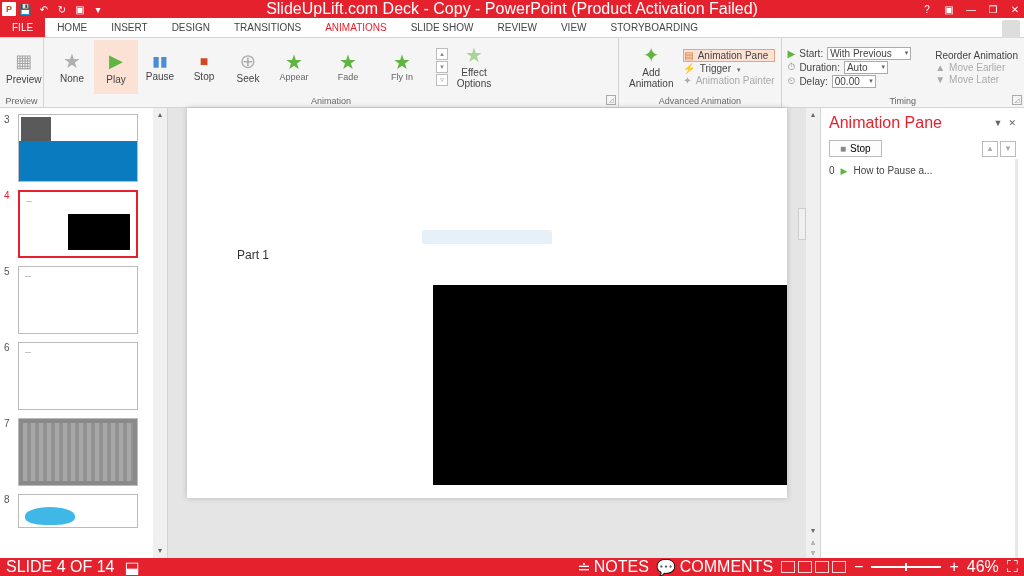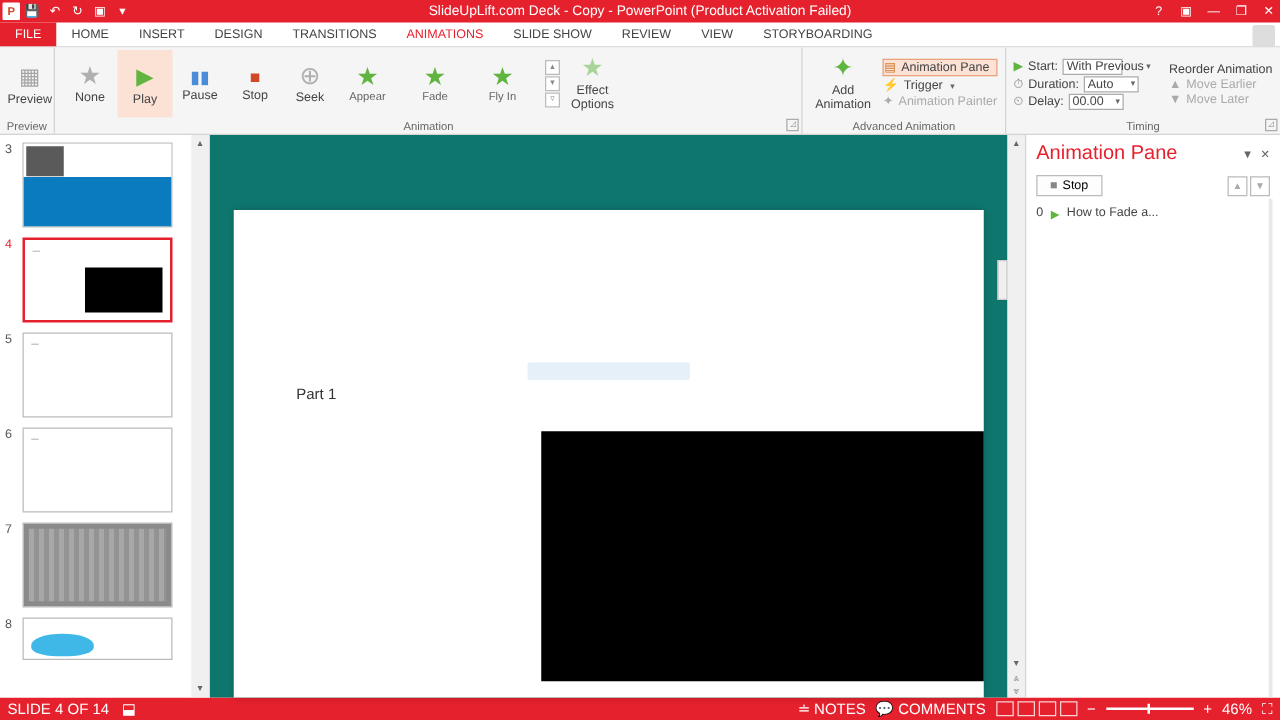--- a/index.html
+++ b/index.html
@@ -3,21 +3,21 @@
 <meta charset="utf-8">
 <style>
 * { margin: 0; padding: 0; box-sizing: border-box; font-family: "Segoe UI", Arial, sans-serif; }
 body { width: 1024px; height: 576px; overflow: hidden; background: #fff; font-size: 11px; }
 
 
 .titlebar { height: 18px; background: #e6212e; display: flex; align-items: center; color: #fff; position: relative; }
 .qat { display: flex; align-items: center; gap: 2px; padding-left: 2px; }
 .qat-icon { width: 16px; height: 16px; display: inline-flex; align-items: center; justify-content: center; color: #fff; font-size: 10px; }
 .ppt-logo { background: #fff; color: #d24726; font-weight: bold; font-size: 9px; width: 14px; height: 14px; border-radius: 1px; }
-.title-text { position: absolute; left: 50%; transform: translateX(-50%); font-size: 11px; }
+.title-text { position: absolute; left: 50%; transform: translateX(-50%); font-size: 16px; }
 .win-controls { position: absolute; right: 2px; display: flex; gap: 8px; align-items: center; }
 .win-controls span { width: 14px; text-align: center; font-size: 10px; }
 .user-avatar { width: 18px; height: 18px; background: #ddd; border-radius: 2px; position: absolute; right: 4px; top: 20px; }
 
 
 .tabstrip { height: 20px; background: #fff; display: flex; border-bottom: 1px solid #d4d4d4; }
 .tab { padding: 0 12px; font-size: 10px; line-height: 20px; color: #444; text-transform: uppercase; }
 .tab.file { background: #e6212e; color: #fff; }
 .tab.active { color: #e6212e; }
 
@@ -36,40 +36,40 @@
 .pause-icon { color: #4a8dd6; font-size: 14px; }
 .stop-icon { color: #d24726; font-size: 14px; }
 .gallery { display: flex; gap: 6px; align-items: center; }
 .gallery-item { display: flex; flex-direction: column; align-items: center; font-size: 9px; color: #666; width: 48px; }
 .gallery-spin { display: flex; flex-direction: column; gap: 1px; margin-left: 4px; }
 .gallery-spin div { width: 12px; height: 12px; border: 1px solid #bbb; background: #fff; font-size: 7px; text-align: center; line-height: 10px; color: #888; }
 .small-rows { display: flex; flex-direction: column; gap: 1px; font-size: 10px; color: #444; }
 .small-row { display: flex; align-items: center; gap: 4px; white-space: nowrap; }
 .small-row.active { background: #fce1d5; border: 1px solid #e8a37f; }
 .dd { border: 1px solid #ababab; background: #fff; padding: 0 2px; font-size: 10px; display: inline-flex; align-items: center; }
-.dd.wide { width: 48px; justify-content: space-between; }
+.dd.wide { width: 84px; justify-content: space-between; }
 .dd.narrow { width: 44px; justify-content: space-between; }
 .caret-dn::after { content: "▾"; font-size: 7px; color: #666; margin-left: 2px; }
 .dialog-launcher { position: absolute; right: 2px; bottom: 2px; width: 10px; height: 10px; border: 1px solid #aaa; font-size: 6px; text-align: center; line-height: 8px; color: #888; }
 
 
 .main { display: flex; height: calc(576px - 18px - 20px - 70px - 18px); }
 .thumb-panel { width: 168px; background: #fff; border-right: 1px solid #d4d4d4; overflow: hidden; position: relative; }
 .thumb-scroll { position: absolute; right: 0; top: 0; width: 14px; height: 100%; background: #f0f0f0; }
 .thumb-scroll .track { position: absolute; top: 14px; bottom: 14px; left: 2px; right: 2px; }
 .thumb-scroll .arr { width: 14px; height: 14px; font-size: 8px; text-align: center; line-height: 14px; color: #666; }
 .thumbs { padding: 6px 4px; }
 .thumb-row { display: flex; align-items: flex-start; gap: 4px; margin-bottom: 8px; }
 .thumb-num { width: 10px; font-size: 10px; color: #555; }
 .thumb-num.active { color: #e6212e; }
 .thumb { width: 120px; height: 68px; border: 1px solid #bbb; background: #fff; position: relative; }
 .thumb.active { border: 2px solid #e6212e; }
 .thumb.half { height: 34px; }
 
-.slide-area { flex: 1; background: #0f766e; position: relative; display: flex; align-items: flex-end; justify-content: center; }
+.slide-area { flex: 1; background: #e5e5e5; position: relative; display: flex; align-items: flex-start; justify-content: center; }
 .slide { width: 600px; height: 390px; background: #fff; box-shadow: 0 0 6px rgba(0,0,0,.2); position: relative; }
 .slide-text { position: absolute; left: 50px; top: 140px; font-size: 12px; color: #333; }
 .slide-video { position: absolute; right: 0; bottom: 13px; width: 354px; height: 200px; background: #000; }
 .slide-embed-hint { position: absolute; left: 50%; top: 122px; transform: translateX(-50%); width: 130px; height: 14px; background: #dbe9f5; opacity: .7; border-radius: 2px; }
 .vscroll { width: 14px; background: #f0f0f0; position: relative; display: flex; flex-direction: column; justify-content: space-between; }
 .vscroll .arr { font-size: 8px; text-align: center; color: #666; height: 14px; line-height: 14px; }
 .vscroll .double-arr { font-size: 8px; text-align: center; color: #888; }
 .collapse-tab { position: absolute; right: 0; top: 100px; width: 8px; height: 32px; background: #f0f0f0; border: 1px solid #ccc; }
 
 
@@ -83,21 +83,21 @@
 .reorder div { width: 16px; height: 16px; border: 1px solid #bbb; font-size: 8px; text-align: center; line-height: 14px; color: #aaa; }
 .anim-list { padding: 6px 8px; flex: 1; position: relative; }
 .anim-item { display: flex; align-items: center; gap: 6px; font-size: 10px; color: #444; }
 .anim-item .play-tri { color: #5fb53f; font-size: 9px; }
 .timeline-bar { position: absolute; right: 6px; top: 0; bottom: 0; width: 3px; background: #e8e8e8; }
 .pane-footer { border-top: 1px solid #ddd; padding: 2px 6px; display: flex; align-items: center; justify-content: space-between; font-size: 10px; color: #666; }
 .pf-nums { display: flex; gap: 2px; }
 .pf-nums span { border: 1px solid #ccc; padding: 0 4px; font-size: 9px; }
 
 
-.statusbar { height: 18px; background: #e6212e; color: #fff; display: flex; align-items: center; font-size: 12px; padding: 0 6px; justify-content: space-between; }
+.statusbar { height: 18px; background: #e6212e; color: #fff; display: flex; align-items: center; font-size: 16px; padding: 0 6px; justify-content: space-between; }
 .sb-left { display: flex; gap: 10px; align-items: center; }
 .sb-right { display: flex; gap: 8px; align-items: center; }
 .sb-btn { display: flex; align-items: center; gap: 3px; }
 .view-icons { display: flex; gap: 3px; }
 .view-icons span { width: 14px; height: 12px; border: 1px solid #fff; opacity: .8; }
 .zoom-slider { width: 70px; height: 2px; background: #fff; position: relative; }
 .zoom-slider::before { content: ""; position: absolute; left: 48%; top: -3px; width: 2px; height: 8px; background: #fff; }
 
 
 .t3-bg { position: absolute; inset: 0; background: linear-gradient(#fff 40%, #0a7bbf 40%); }
@@ -356,21 +356,21 @@
       <div style="flex:1"></div>
       <div class="reorder">
           <div>▲</div>
           <div>▼</div>
         </div>
     </div>
     <div class="anim-list">
       <div class="anim-item">
         <span>0</span>
         <span class="play-tri">▶</span>
-        <span>How to Fade a...</span>
+        <span>How to Pause a...</span>
       </div>
       <div class="timeline-bar"></div>
     </div>
   </div>
 </div>
 
 <div class="statusbar">
   <div class="sb-left">
     <span>SLIDE 4 OF 14</span>
     <span>⬓</span>

